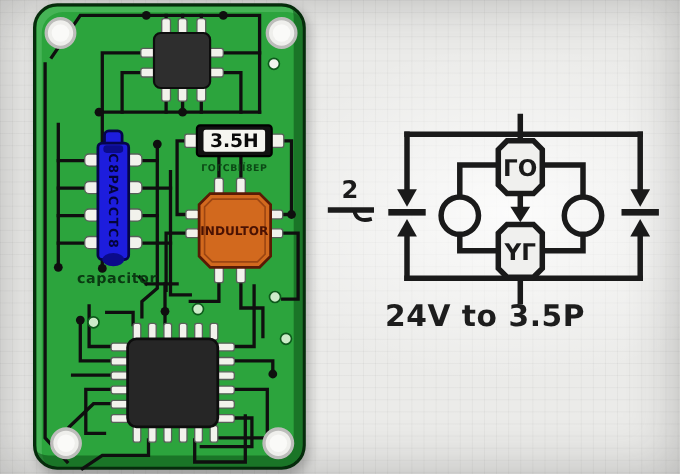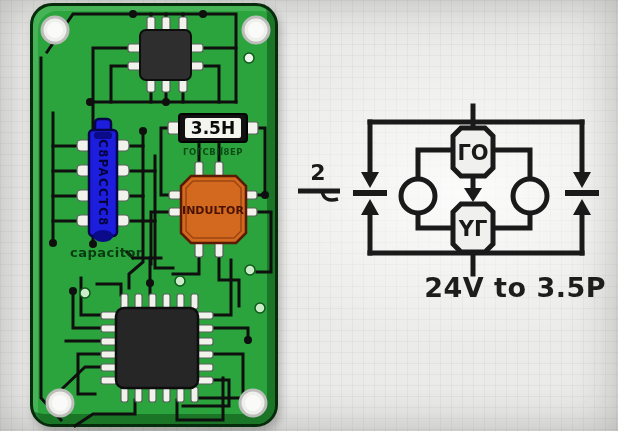--- a/index.html
+++ b/index.html
@@ -19,21 +19,21 @@
     background:#2ca43d;
     border:3px solid #062c0c;border-radius:22px;box-sizing:border-box;
     box-shadow:inset -8px -10px 0 rgba(8,70,18,.5), inset 5px 5px 0 rgba(190,255,200,.18), 3px 5px 10px rgba(0,0,0,.25);
   }
   .pcb svg{position:absolute;left:0;top:0;}
   .trace{stroke:#0f0f0f;stroke-width:3;fill:none;stroke-linecap:square;}
   .ink{stroke:#1a1a1a;stroke-width:5;fill:none;stroke-linecap:square;}
   .pin{fill:#f2f2ec;stroke:#58605a;stroke-width:1.2;}
   .diagram{position:absolute;left:290px;top:96px;width:328px;height:200px;}
   .caption{
-    position:absolute;left:350px;top:272px;width:256px;text-align:right;
+    position:absolute;left:350px;top:272px;width:256px;text-align:left;
     font-size:27px;font-weight:bold;color:#1d1d1d;letter-spacing:.5px;
   }
   text{font-family:"DejaVu Sans","Liberation Sans",sans-serif;}
 </style>
 </head>
 <body>
 
 <div class="stage">
 
   <div class="pcb">

